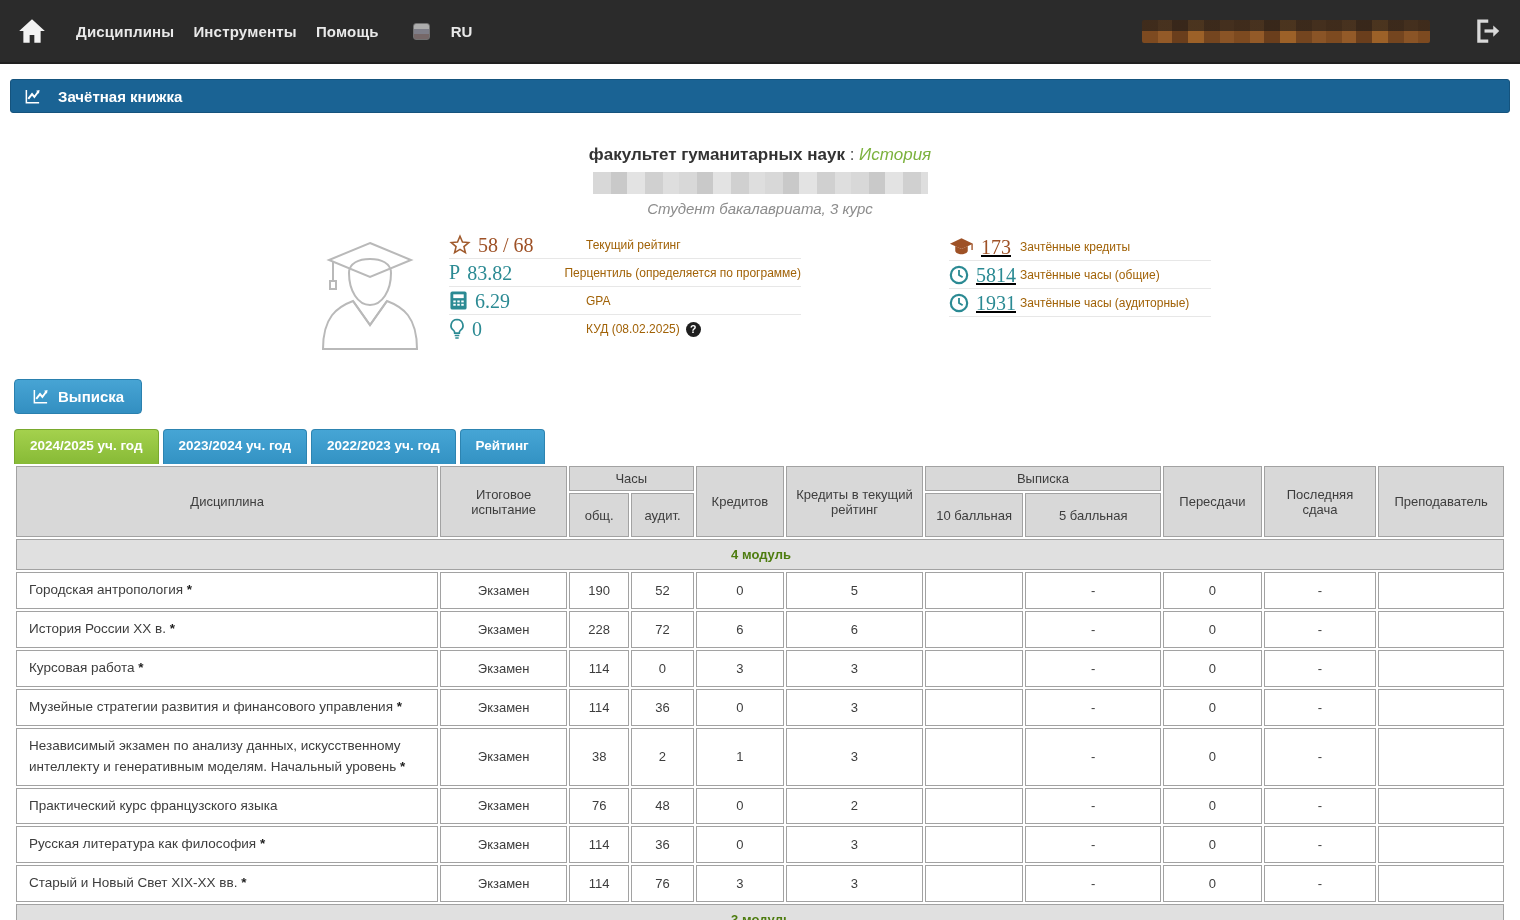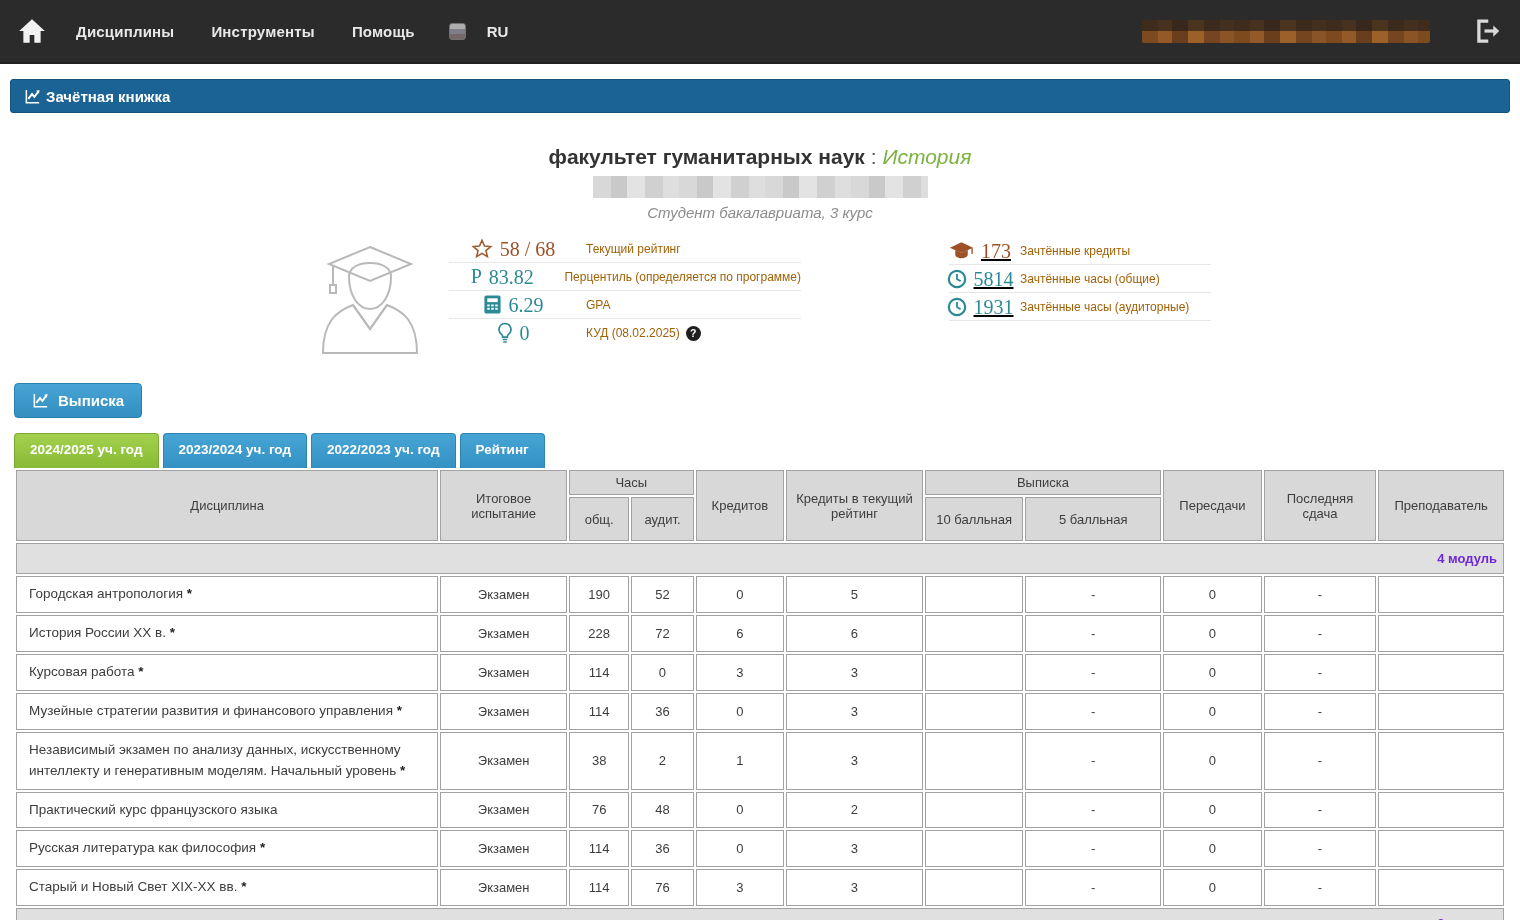--- a/index.html
+++ b/index.html
@@ -3,55 +3,55 @@
 <meta charset="utf-8">
 <style>
   * { margin:0; padding:0; box-sizing:border-box; }
   html,body { width:1520px; height:920px; overflow:hidden; background:#fff;
     font-family:"Liberation Sans", sans-serif; }
 
   
   .navbar { height:64px; background:#2b2b2b; display:flex; align-items:center;
     padding:0 18px; color:#e9e9e9; border-bottom:2px solid #202020; }
   .nav-home { width:30px; height:30px; margin-right:28px; cursor:pointer; display:flex; align-items:center; }
-  .nav-menu { display:flex; align-items:center; gap:37px; }
+  .nav-menu { display:flex; align-items:center; gap:19px; }
   .nav-item { font-size:15px; font-weight:700; color:#e9e9e9; cursor:pointer; letter-spacing:.2px; }
   .nav-lang { display:flex; align-items:center; gap:21px; font-size:15px; font-weight:700; cursor:pointer; }
   .flag-ic { width:17px; height:17px; border-radius:3px; border:1px solid #8a8a8a;
     background:linear-gradient(180deg,#d9d9d9 0 34%,#9a9aa8 34% 67%,#8f7d7d 67%); opacity:.75; }
   .nav-right { margin-left:auto; display:flex; align-items:center; gap:42px; }
   .redact-orange { width:288px; height:23px; border-radius:2px; cursor:pointer;
     background:
       linear-gradient(180deg, rgba(25,25,25,.62) 0 46%, rgba(0,0,0,0) 46%),
       repeating-linear-gradient(90deg,#7d4a20 0 16px,#935a28 16px 30px,#6a3e1c 30px 46px,#9c6128 46px 62px,#74451f 62px 78px,#8a5426 78px 92px); }
   .nav-logout { width:30px; height:28px; cursor:pointer; display:flex; align-items:center; }
 
   
   .title-panel { margin:15px 10px 0; height:34px; background:#1a6394; border:1px solid #15537d;
-    border-radius:3px; display:flex; align-items:center; padding:8px 13px; gap:5px; }
+    border-radius:3px; display:flex; align-items:center; padding:8px 13px; gap:17px; }
   .title-panel .ttl { color:#fff; font-size:15px; font-weight:700; }
 
   
   .student-head { margin-top:28px; text-align:center; }
-  .sh-line1 { font-size:21px; color:#333; font-weight:700;margin-top:32px; }
+  .sh-line1 { font-size:17px; color:#333; font-weight:700;margin-top:32px; }
   .sh-line1 .sep { font-weight:400; color:#555; }
   .sh-program { color:#7cb23e; font-style:italic; font-weight:400; }
   .redact-gray { width:335px; height:22px; margin:7px auto 6px;
     background:repeating-linear-gradient(90deg,#d8d8d8 0 18px,#c9c9c9 18px 34px,#e3e3e3 34px 52px,#d0d0d0 52px 70px,#dedede 70px 86px); }
   .sh-status { font-size:15px; font-style:italic; color:#8c8c8c; }
 
   
   .stats-wrap { display:flex; justify-content:center; align-items:flex-start; margin-top:14px; }
   .avatar-box { width:124px; margin-right:16px; }
   .stats-col { display:flex; flex-direction:column; }
   .stats-left { width:352px; }
   .stats-right { width:262px; margin-left:148px; margin-top:2px; }
   .stat-row { display:flex; align-items:center; height:28px; border-bottom:1px solid #e7e7e7; }
   .stat-row.noline { border-bottom:none; }
-  .icnum { display:flex; justify-content:center; align-items:center; gap:7px; }
+  .icnum { display:flex; justify-content:flex-start; align-items:center; gap:7px; }
   .stats-left .icnum { width:128px; }
   .stats-right .icnum { width:62px;text-decoration:underline; }
   .stat-num { font-family:"Liberation Serif", serif; font-size:20px; line-height:1; }
   .teal { color:#2b8a93; }
   .brown { color:#9e5126; }
   .stat-lbl { font-size:12px; color:#a16207; margin-left:9px; white-space:nowrap; }
   .stat-ic { display:inline-flex; align-items:center; }
   .serifP { font-family:"Liberation Serif", serif; font-size:20px; color:#2b8a93; }
   .qmark { width:15px; height:15px; border-radius:50%; background:#1f1f1f; color:#fff; font-size:10.5px;
     font-weight:700; display:inline-flex; align-items:center; justify-content:center; margin-left:6px; cursor:pointer; }
@@ -69,21 +69,21 @@
 
   
   .grades { margin:0 14px; border-collapse:separate; border-spacing:2px; table-layout:fixed; width:1492px; }
   .grades th, .grades td { border:1px solid #a2a2a2; font-size:13px; color:#3d3d3d; }
   .grades thead th { background:#d8d8d8; font-weight:400; text-align:center; padding:4px 6px; }
   .grades thead tr.h1 th { height:25px; }
   .grades thead tr.h2 th { height:44px; }
   .grades td { background:#fff; text-align:center; padding:7px 6px; height:33px; }
   .grades td.disc { text-align:left; padding-left:12px; padding-right:14px; font-size:13.5px; line-height:1.55; }
   .grades td.disc b.req { font-weight:700; color:#1f1f1f; }
-  .grades tr.section td { background:#e0e0e0; text-align:right; font-weight:700; color:#6d28d9;
+  .grades tr.section td { background:#e0e0e0; text-align:center; font-weight:700; color:#4d7c0f;
     padding-left:8px; height:30px; }
 </style>
 </head>
 <body>
 
 <div class="navbar">
   <span class="nav-home">
     <svg width="28" height="26" viewBox="0 0 24 22">
         <path d="M12 1 L23 11 H19.4 V21 H14 V14.5 H10 V21 H4.6 V11 H1 Z" fill="#f2f2f2"></path>
       </svg>

